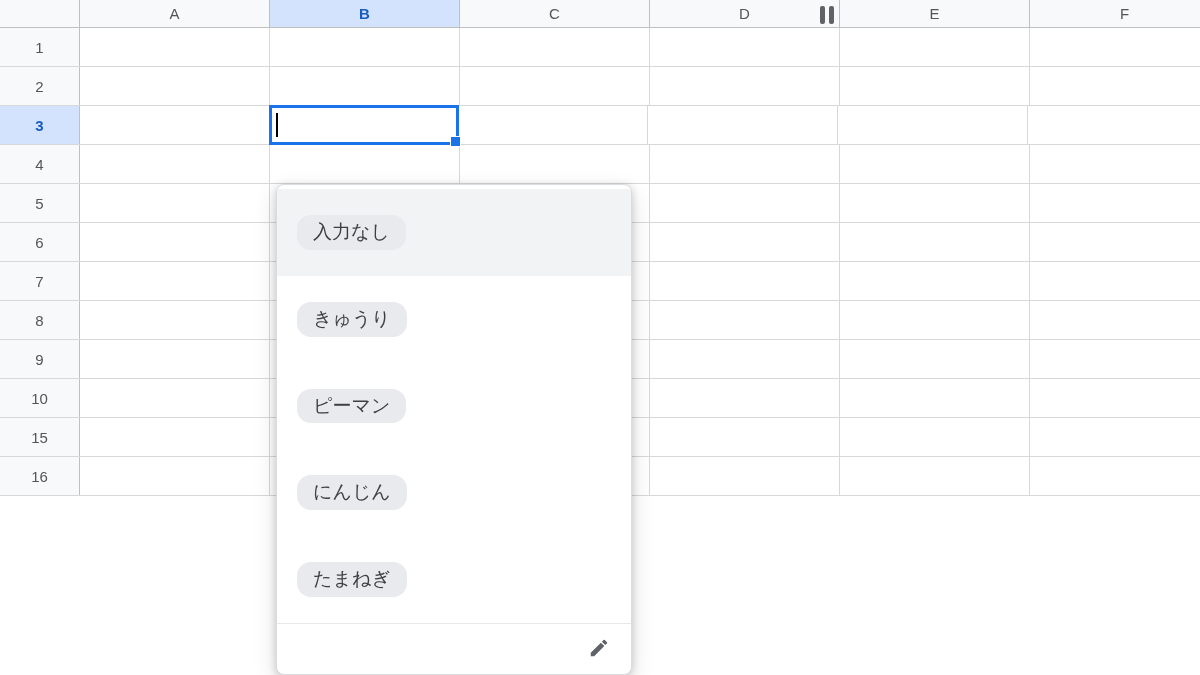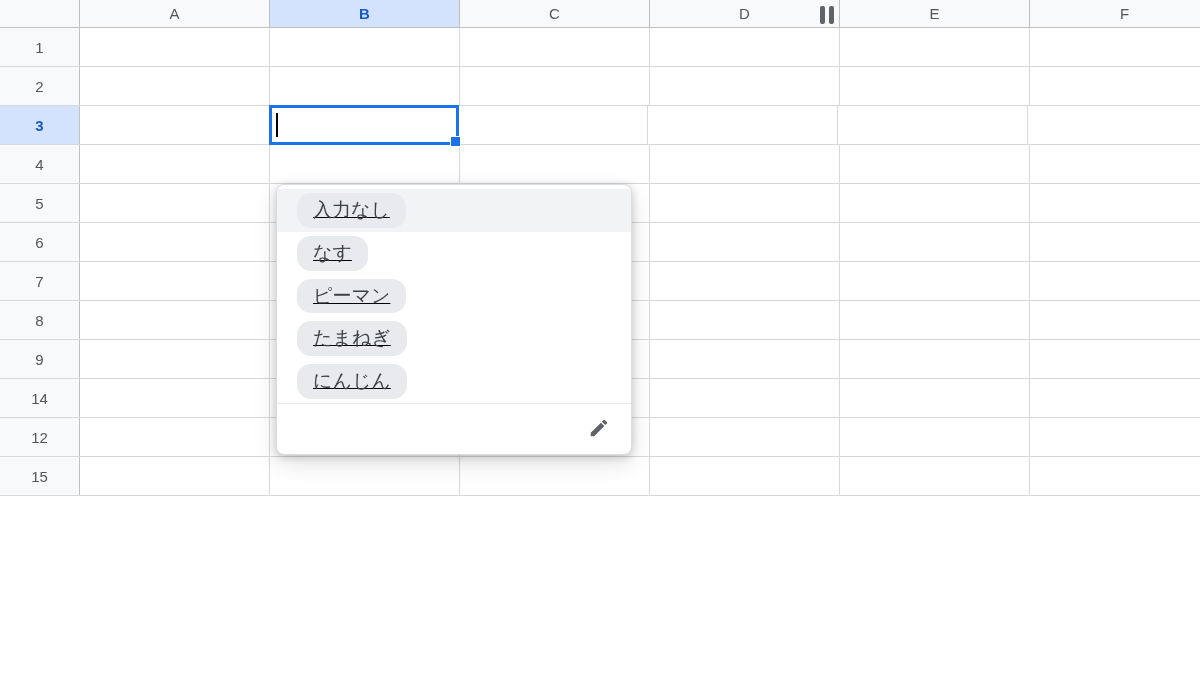--- a/index.html
+++ b/index.html
@@ -112,23 +112,22 @@
     background: #fff;
     border: 1px solid #dadce0;
     border-radius: 8px;
     box-shadow: 0 2px 8px rgba(0,0,0,0.18), 0 8px 24px rgba(0,0,0,0.12);
     z-index: 100;
     padding: 4px 0 0 0;
   }
   .dd-item {
     display: flex;
     align-items: flex-start;
-    padding: 4px 20px;
+    padding: 26px 20px;
     cursor: pointer;
-    text-decoration: underline;
   }
   .dd-item.hover {
     background: #f1f3f4;
   }
   .chip {
     display: inline-block;
     background: #e8eaed;
     color: #3c4043;
     border-radius: 14px;
     padding: 6px 16px;
@@ -284,69 +283,69 @@
       </div>
     <div class="cell"></div>
       <div class="cell"></div>
       <div class="cell"></div>
       <div class="cell"></div>
       <div class="cell"></div>
       <div class="cell"></div>
   </div>
   <div class="row">
     <div class="row-h">
-        <span>14</span>
-      </div>
-    <div class="cell"></div>
-      <div class="cell"></div>
-      <div class="cell"></div>
-      <div class="cell"></div>
-      <div class="cell"></div>
-      <div class="cell"></div>
-  </div>
-  <div class="row">
-    <div class="row-h">
-        <span>12</span>
+        <span>10</span>
       </div>
     <div class="cell"></div>
       <div class="cell"></div>
       <div class="cell"></div>
       <div class="cell"></div>
       <div class="cell"></div>
       <div class="cell"></div>
   </div>
   <div class="row">
     <div class="row-h">
         <span>15</span>
+      </div>
+    <div class="cell"></div>
+      <div class="cell"></div>
+      <div class="cell"></div>
+      <div class="cell"></div>
+      <div class="cell"></div>
+      <div class="cell"></div>
+  </div>
+  <div class="row">
+    <div class="row-h">
+        <span>16</span>
       </div>
     <div class="cell"></div>
       <div class="cell"></div>
       <div class="cell"></div>
       <div class="cell"></div>
       <div class="cell"></div>
       <div class="cell"></div>
   </div>
 
 </div>
 
 <div class="dropdown">
   <div class="dd-item hover">
     <span class="chip">入力なし</span>
   </div>
   <div class="dd-item">
-    <span class="chip">なす</span>
+    <span class="chip">きゅうり</span>
   </div>
   <div class="dd-item">
     <span class="chip">ピーマン</span>
   </div>
   <div class="dd-item">
+    <span class="chip">にんじん</span>
+  </div>
+  <div class="dd-item">
     <span class="chip">たまねぎ</span>
-  </div>
-  <div class="dd-item">
-    <span class="chip">にんじん</span>
   </div>
   <div class="dd-footer">
     <div class="pencil-btn">
       <svg viewBox="0 0 24 24">
           <path d="M3 17.25V21h3.75L17.81 9.94l-3.75-3.75L3 17.25zM20.71 7.04a1.003 1.003 0 0 0 0-1.42l-2.34-2.34a1.003 1.003 0 0 0-1.42 0l-1.83 1.83 3.75 3.75 1.84-1.82z"></path>
         </svg>
     </div>
   </div>
 </div>
 

